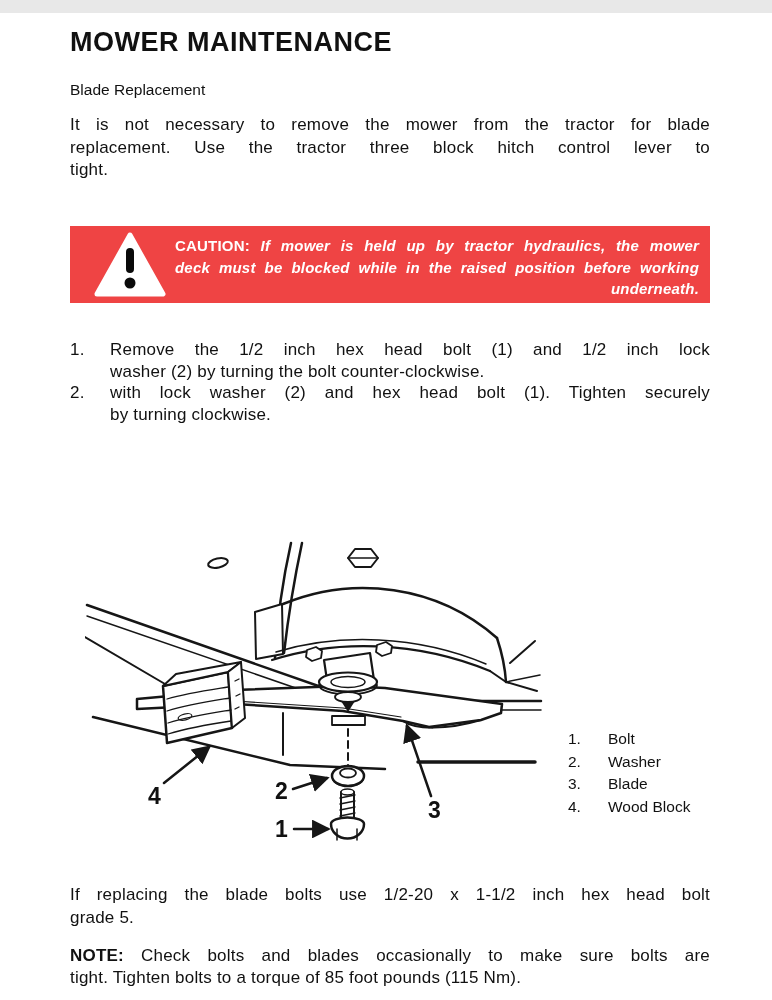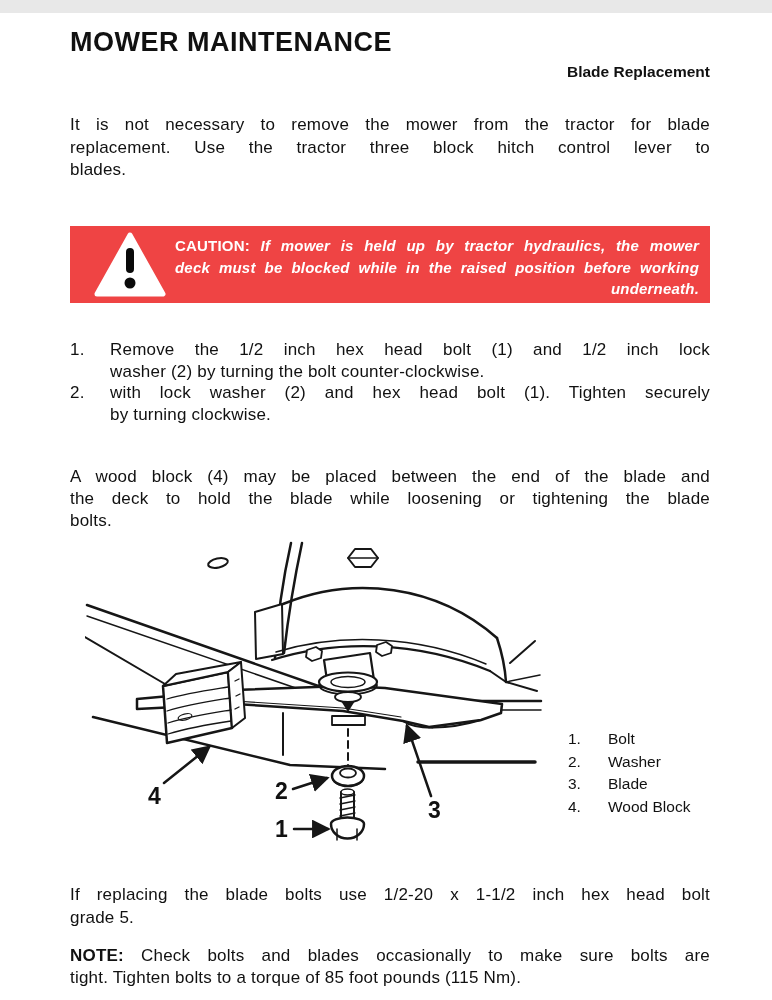--- a/index.html
+++ b/index.html
@@ -3,21 +3,21 @@
 <meta charset="utf-8">
 <style>
   html,body{margin:0;padding:0;background:#e8e8e8;}
   .page{
     position:relative;width:772px;height:1000px;background:#ffffff;
     font-family:"Liberation Sans",sans-serif;color:#111;overflow:hidden;
     margin:13px auto;
   }
   .abs{position:absolute;left:70px;width:640px;}
   .title{top:14px;font-size:27px;font-weight:bold;letter-spacing:.5px;}
-  .subtitle{top:50px;font-size:15.5px;font-weight:bold;text-align:right;}
+  .subtitle{top:68px;font-size:15.5px;font-weight:normal;}
   .para{font-size:17px;letter-spacing:.2px;}
   .intro{top:101px;line-height:22.5px;}
   .line{white-space:normal;}
   .jl{text-align:justify;text-align-last:justify;}
   
   .caution{top:213px;height:77px;background:#ef4444;color:#fff;}
   .caution-icon{position:absolute;left:24px;top:6px;width:72px;height:66px;}
   .caution-text{position:absolute;left:105px;top:9px;width:524px;
     font-size:15px;font-weight:bold;line-height:21.5px;letter-spacing:.2px;}
   .c-label{font-style:normal;}
@@ -46,21 +46,21 @@
 <body>
 
 <div class="page">
 
   <div class="abs title">MOWER MAINTENANCE</div>
   <div class="abs subtitle">Blade Replacement</div>
 
   <div class="abs para intro">
     <div class="line jl">It is not necessary to remove the mower from the tractor for blade</div>
     <div class="line jl">replacement.  Use the tractor three block hitch control lever to</div>
-    <div class="line">blades.</div>
+    <div class="line">tight.</div>
   </div>
 
   <div class="abs caution">
     <svg class="caution-icon" viewBox="0 0 72 66" width="72" height="66">
       <path d="M36,3 L69,62 L3,62 Z" fill="#ffffff" stroke="#ffffff" stroke-width="5" stroke-linejoin="round"></path>
       <rect x="32" y="16" width="8" height="25" rx="4" fill="#0a0a0a"></rect>
       <circle cx="36" cy="51" r="5.5" fill="#0a0a0a"></circle>
     </svg>
     <div class="caution-text">
       <div class="line jl"><span class="c-label">CAUTION:</span> <span class="c-it">If mower is held up by tractor hydraulics, the mower</span></div>
@@ -79,25 +79,20 @@
     </div>
     <div class="step">
       <span class="step-num">2.</span>
       <div class="step-lines">
         <div class="line jl">with lock washer (2) and hex head bolt (1).  Tighten securely</div>
         <div class="line">by turning clockwise.</div>
       </div>
     </div>
   </div>
 
-  <div class="abs para blockpara">
-    <div class="line jl">A wood block (4) may be placed between the end of the blade and</div>
-    <div class="line jl">the deck to hold the blade while loosening or tightening the blade</div>
-    <div class="line">bolts.</div>
-  </div>
 
   <div class="abs figure">
     <svg width="470" height="317" viewBox="0 0 470 317">
       <defs>
         <marker id="arr" viewBox="0 0 10 10" refX="8.5" refY="5" markerWidth="7.5" markerHeight="7.5" orient="auto">
           <path d="M0,0 L10,5 L0,10 Z" fill="#161616"></path>
         </marker>
       </defs>
 
       <g>

